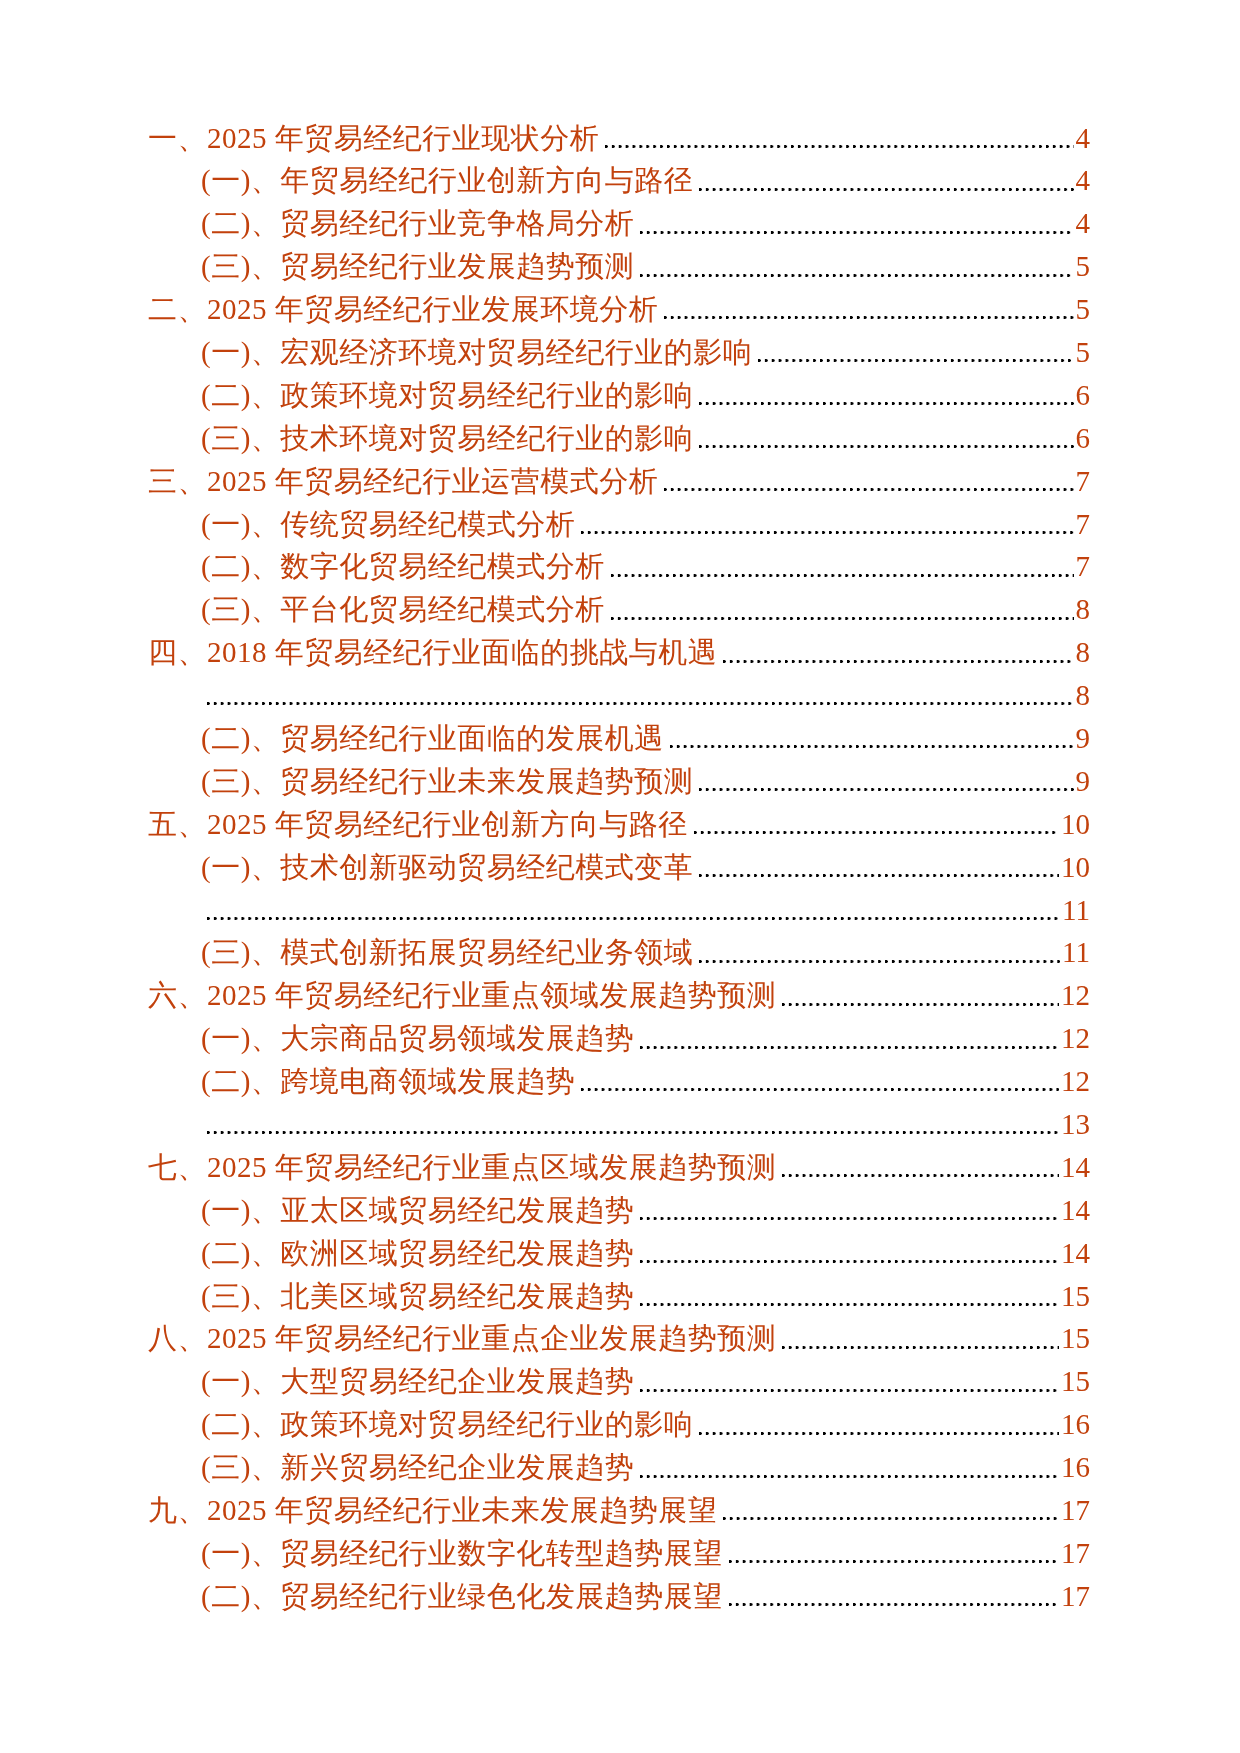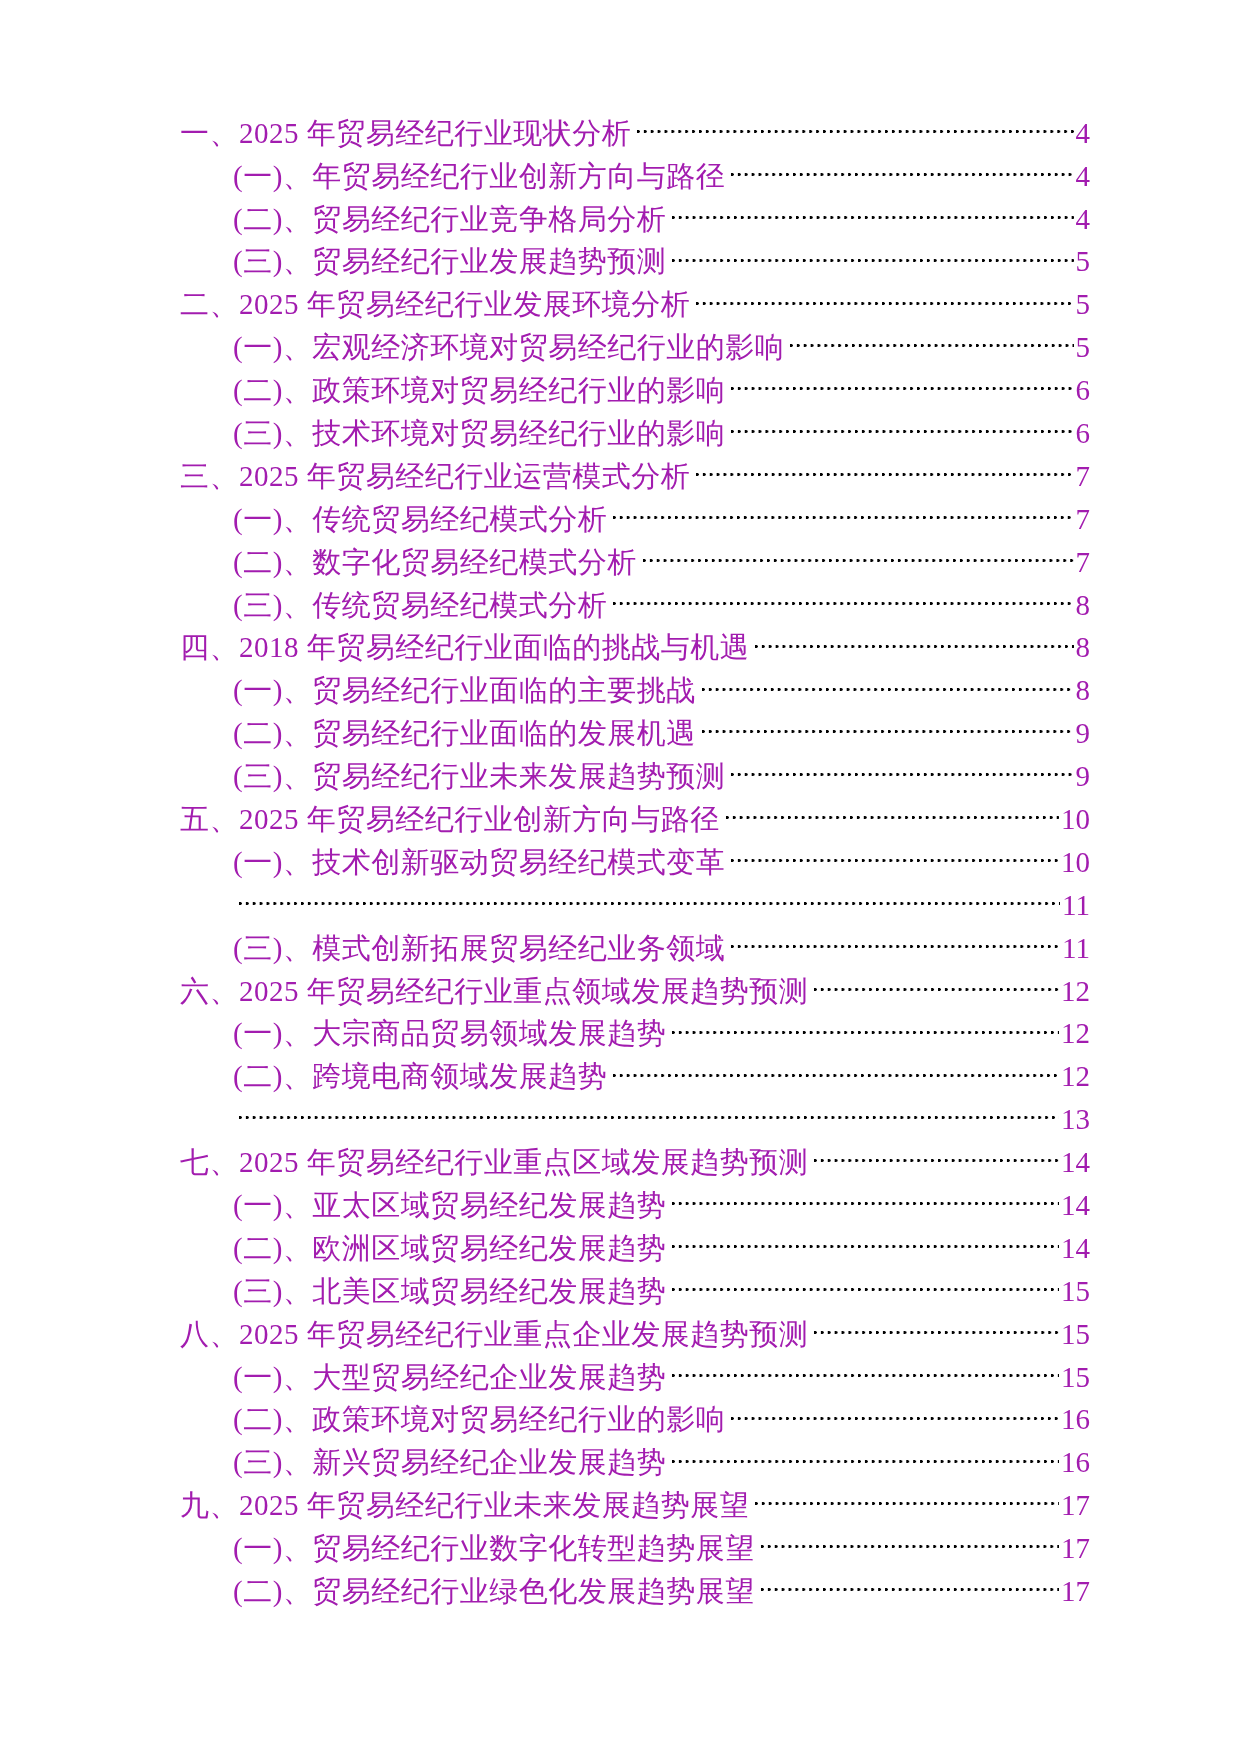--- a/index.html
+++ b/index.html
@@ -14,26 +14,25 @@
     overflow: hidden;
   }
   .toc {
     position: absolute;
     left: 148px;
     top: 112px;
     width: 942px;
   }
   .toc-row {
     display: flex;
-    align-items: center;
+    align-items: flex-end;
     height: 42.9px;
     font-size: 29px;
-    color: #a21caf;
+    color: #c2410c;
     cursor: default;
-    margin-left: 32px;
   }
   .toc-row.lvl2 { padding-left: 53px; }
   .toc-label {
     line-height: 1.15;
     white-space: nowrap;
     letter-spacing: 0.5px;
   }
   .dot-leader {
     flex: 1;
     height: 9px;
@@ -112,33 +111,32 @@
     <span class="toc-page">7</span>
   </div>
 
   <div class="toc-row lvl2">
     <span class="toc-label">(二)、数字化贸易经纪模式分析</span>
     <span class="dot-leader"></span>
     <span class="toc-page">7</span>
   </div>
 
   <div class="toc-row lvl2">
-    <span class="toc-label">(三)、传统贸易经纪模式分析</span>
+    <span class="toc-label">(三)、平台化贸易经纪模式分析</span>
     <span class="dot-leader"></span>
     <span class="toc-page">8</span>
   </div>
 
   <div class="toc-row">
     <span class="toc-label">四、2018 年贸易经纪行业面临的挑战与机遇</span>
     <span class="dot-leader"></span>
     <span class="toc-page">8</span>
   </div>
 
   <div class="toc-row lvl2">
-    <span class="toc-label">(一)、贸易经纪行业面临的主要挑战</span>
     <span class="dot-leader"></span>
     <span class="toc-page">8</span>
   </div>
 
   <div class="toc-row lvl2">
     <span class="toc-label">(二)、贸易经纪行业面临的发展机遇</span>
     <span class="dot-leader"></span>
     <span class="toc-page">9</span>
   </div>
 

